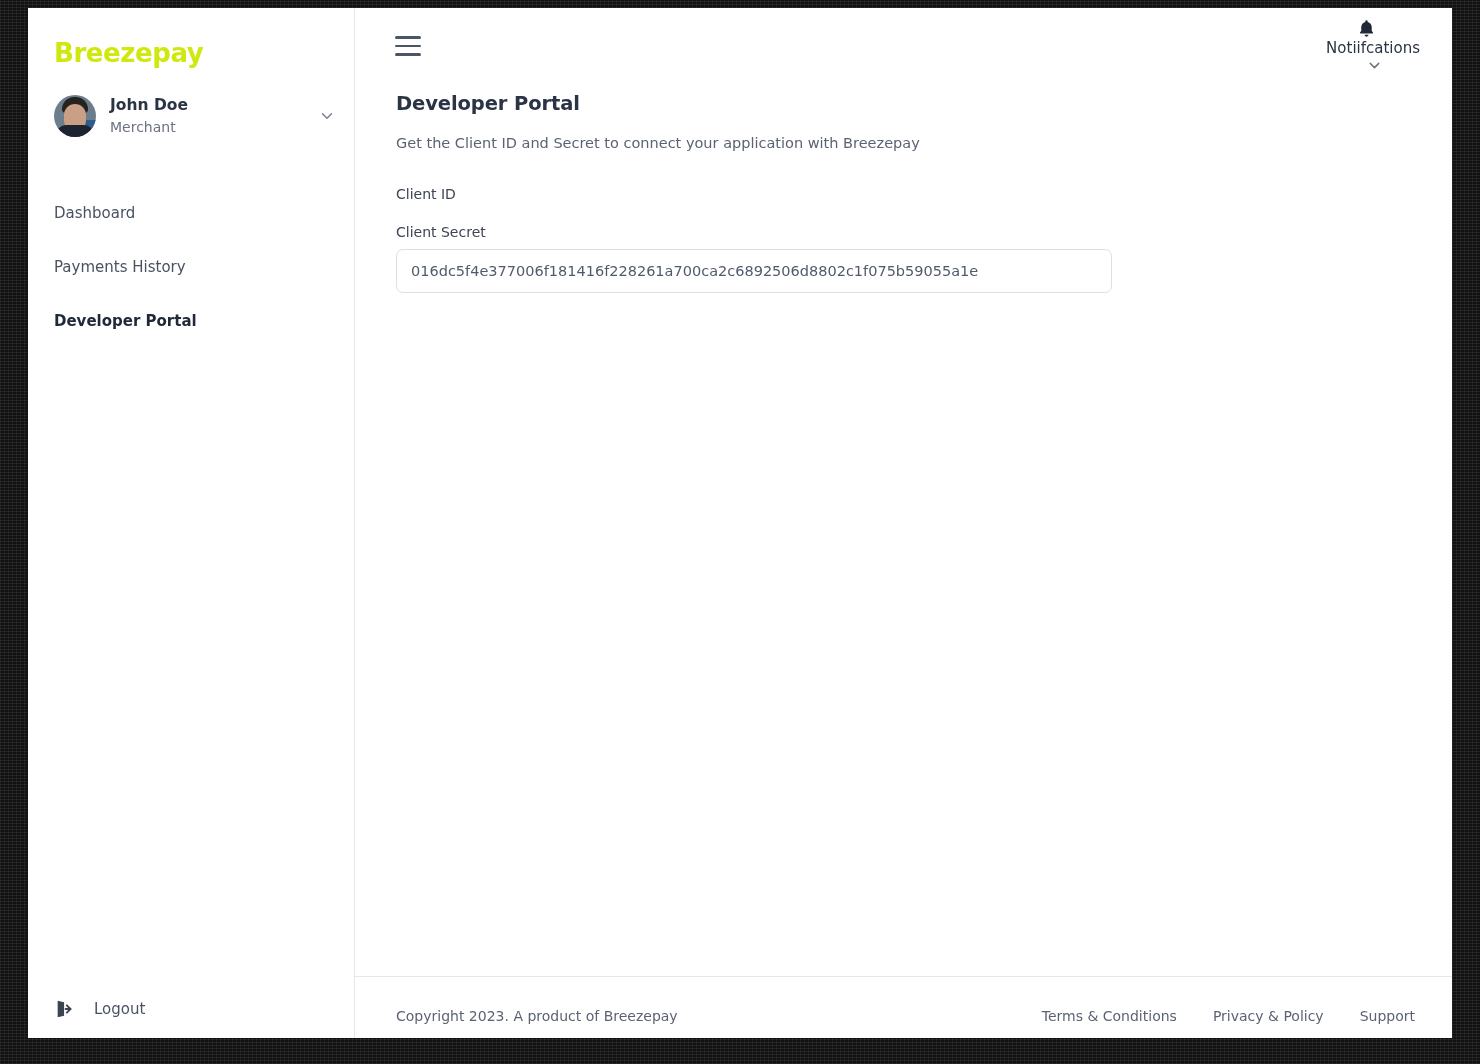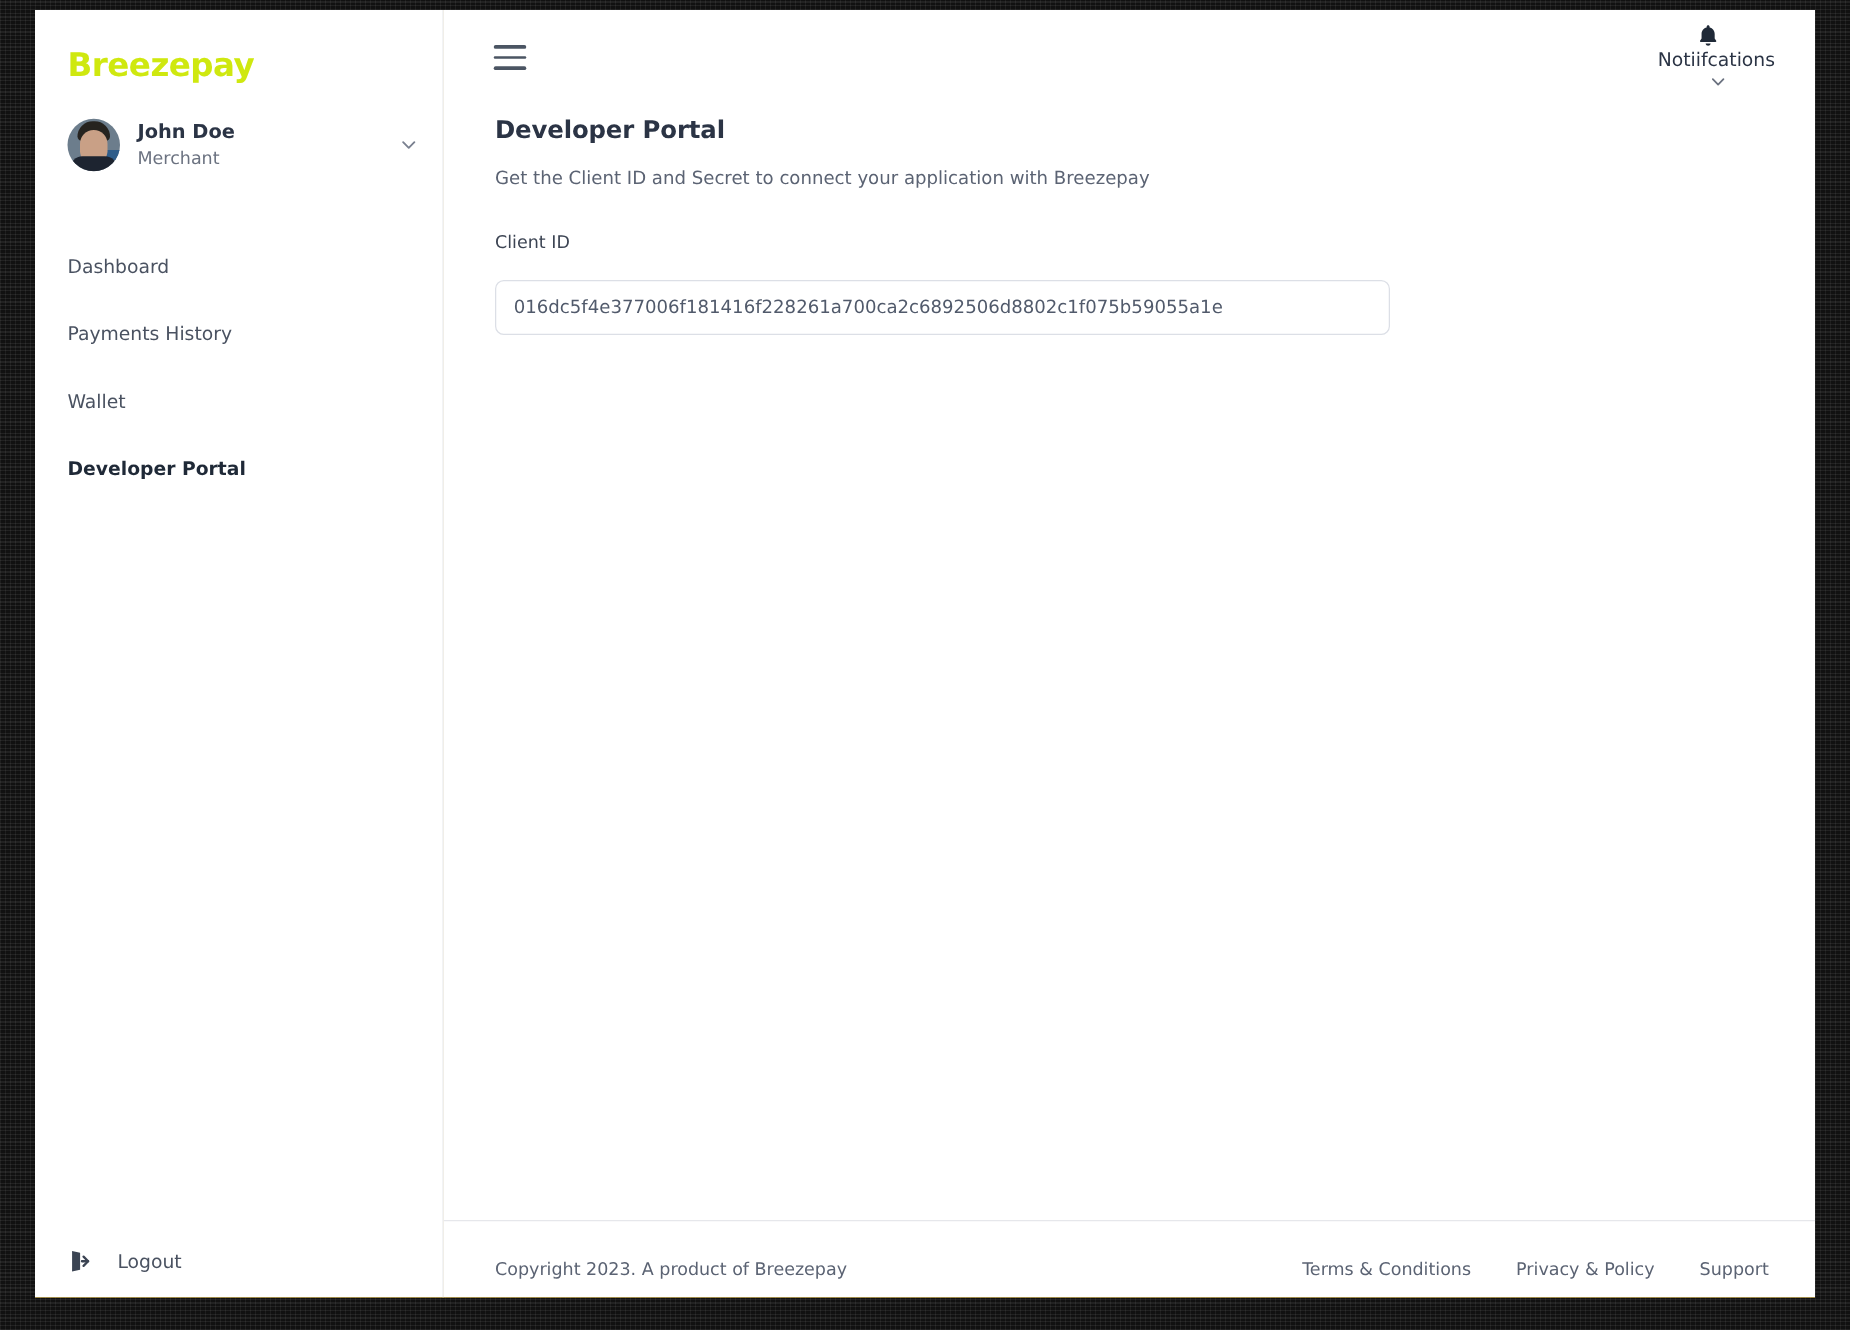--- a/index.html
+++ b/index.html
@@ -27,21 +27,21 @@
     background:
       repeating-linear-gradient(0deg, rgba(255,255,255,.07) 0 1px, rgba(0,0,0,0) 1px 3px),
       repeating-linear-gradient(90deg, rgba(255,255,255,.06) 0 1px, rgba(0,0,0,0) 1px 4px),
       #111;
   }
 
   .page {
     position: absolute;
     left: 28px; top: 8px;
     width: 1424px; height: 1030px;
-    background: #eab308;
+    background: #a21caf;
     overflow: hidden;
     display: flex;
   }
 
   
   .sidebar {
     width: 327px;
     height: 100%;
     background: #ffffff;
     border-right: 1px solid #e6e7eb;
@@ -306,21 +306,20 @@
         <span class="user-chevron">
           <svg viewBox="0 0 24 24" fill="none" stroke="currentColor" stroke-width="2" stroke-linecap="round" stroke-linejoin="round" width="18" height="18">
               <polyline points="6 9 12 15 18 9"></polyline>
             </svg>
         </span>
       </div>
 
       <nav class="nav">
         <div class="nav-item">Dashboard</div>
         <div class="nav-item">Payments History</div>
-        <div class="nav-item">Wallet</div>
         <div class="nav-item active">Developer Portal</div>
       </nav>
 
       <div class="logout">
         <span class="logout-icon">
           <svg viewBox="0 0 24 24" width="22" height="22" fill="none" stroke="currentColor" stroke-width="2" stroke-linecap="round" stroke-linejoin="round">
             <path d="M4 3 L11 4.6 L11 19.4 L4 21 Z" fill="currentColor" stroke="none"></path>
             <polyline points="14 8 18 12 14 16"></polyline>
             <line x1="18" y1="12" x2="12.6" y2="12"></line>
           </svg>
@@ -356,20 +355,21 @@
 
       <div class="content">
         <h1 class="page-title">Developer Portal</h1>
         <p class="page-desc">Get the Client ID and Secret to connect your application with Breezepay</p>
 
         <div class="field">
           <div class="field-label">Client ID</div>
         </div>
 
         <div class="field">
+          <div class="field-label">Client Secret</div>
           <input class="field-input" type="text" readonly="" value="016dc5f4e377006f181416f228261a700ca2c6892506d8802c1f075b59055a1e" style="">
         </div>
       </div>
 
       <footer class="footer">
         <span class="copyright">Copyright 2023. A product of  Breezepay</span>
         <span class="footer-spacer"></span>
         <span class="footer-links">
           <span class="footer-link">Terms &amp; Conditions</span>
           <span class="footer-link">Privacy &amp; Policy</span>

